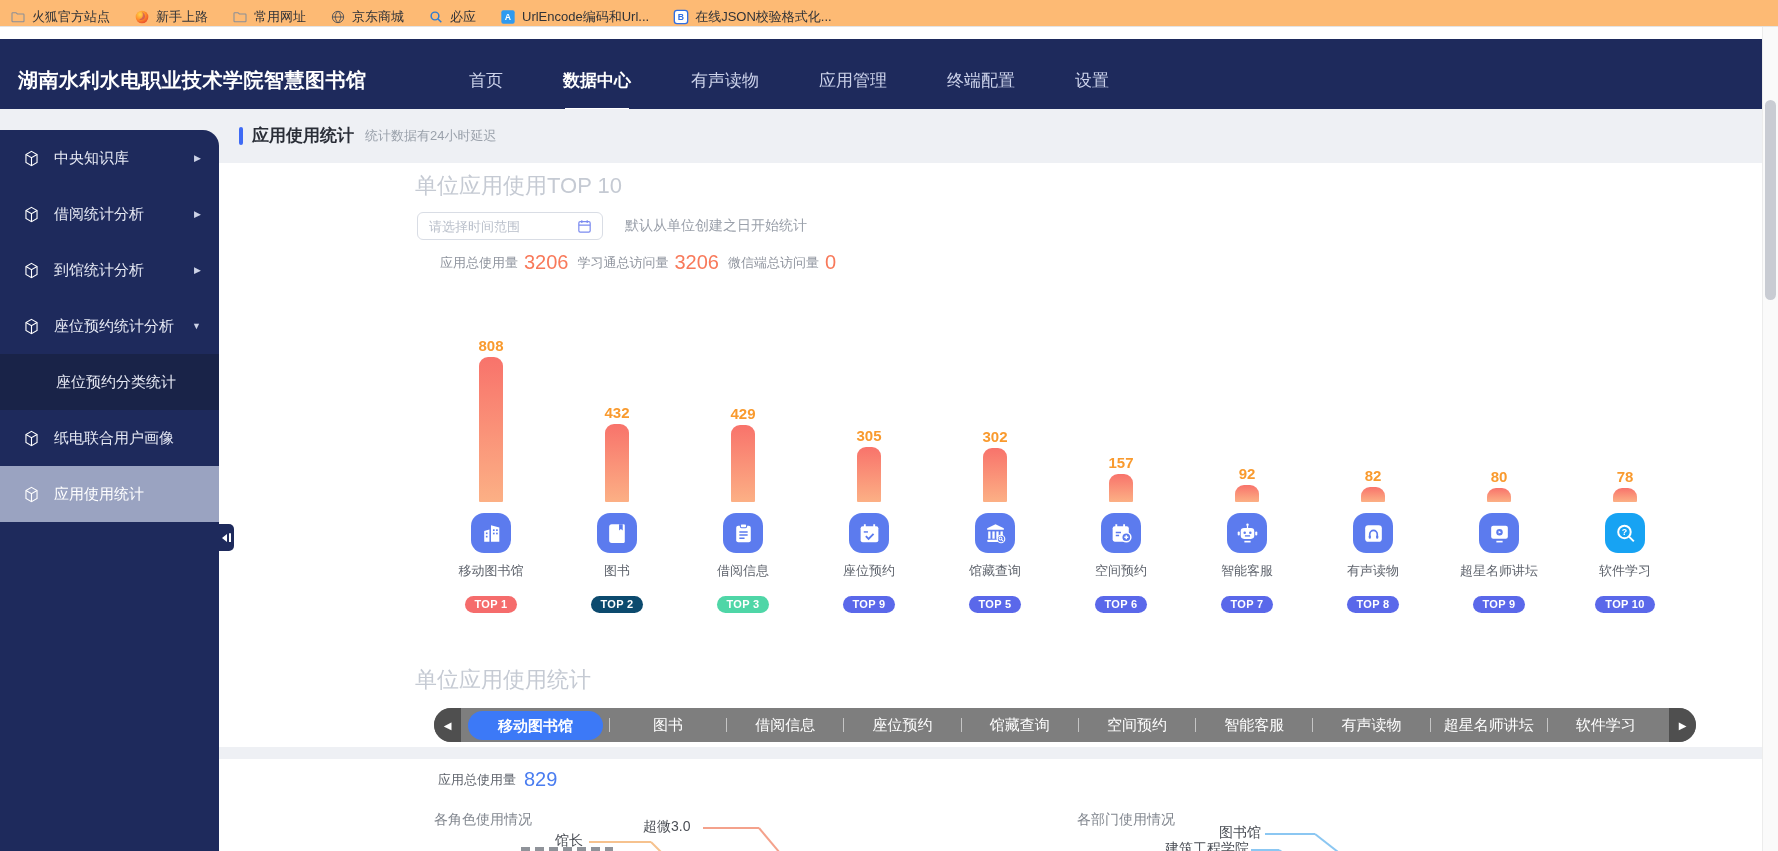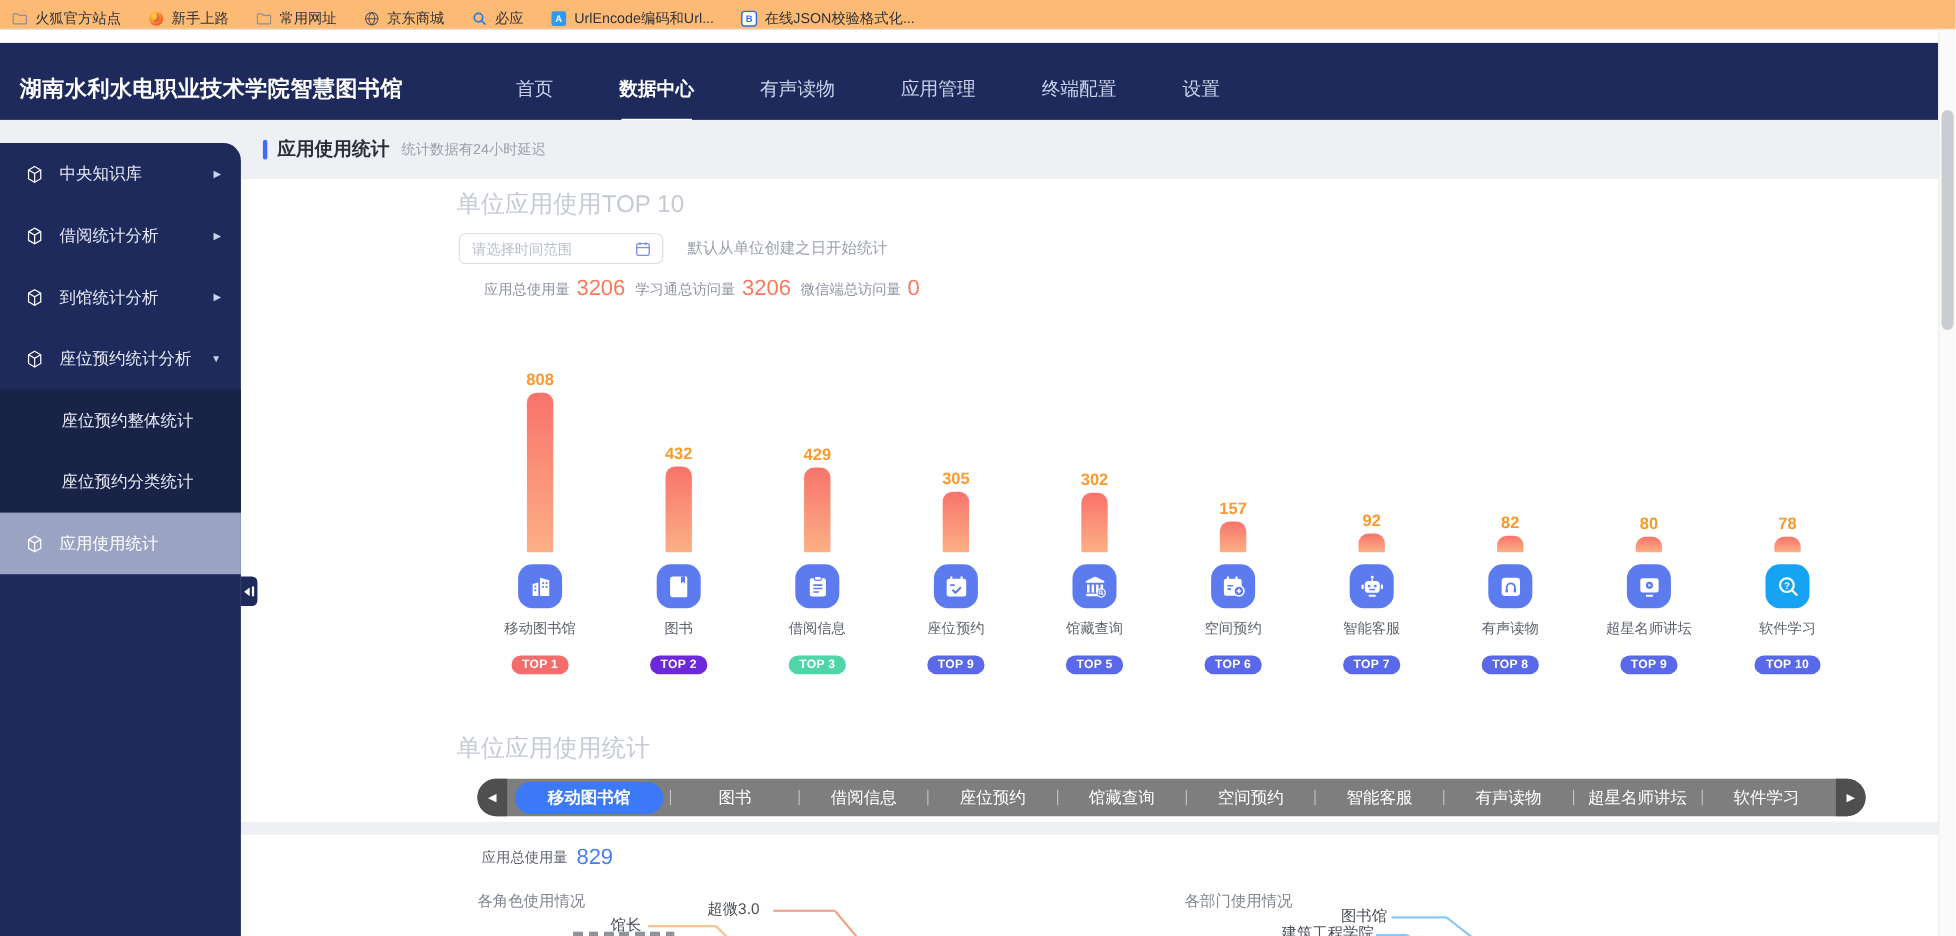--- a/index.html
+++ b/index.html
@@ -240,24 +240,30 @@
       <span class="cube">
         <svg viewBox="0 0 24 24" fill="none" stroke="#fff" stroke-width="1.4">
           <path d="M12 3l7 4v10l-7 4-7-4V7z"></path>
           <path d="M5 7l7 4 7-4M12 11v10"></path>
         </svg>
       </span>
       <span class="lbl">座位预约统计分析</span>
       <span class="arr">▼</span>
     </div>
     <div class="side-item sub">
-      <span class="lbl">座位预约整体统计</span>
-    </div>
-    <div class="side-item sub">
       <span class="lbl">座位预约分类统计</span>
+    </div>
+    <div class="side-item">
+      <span class="cube">
+        <svg viewBox="0 0 24 24" fill="none" stroke="#fff" stroke-width="1.4">
+          <path d="M12 3l7 4v10l-7 4-7-4V7z"></path>
+          <path d="M5 7l7 4 7-4M12 11v10"></path>
+        </svg>
+      </span>
+      <span class="lbl">纸电联合用户画像</span>
     </div>
     <div class="side-item active">
       <span class="cube">
         <svg viewBox="0 0 24 24" fill="none" stroke="#fff" stroke-width="1.4">
           <path d="M12 3l7 4v10l-7 4-7-4V7z"></path>
           <path d="M5 7l7 4 7-4M12 11v10"></path>
         </svg>
       </span>
       <span class="lbl">应用使用统计</span>
     </div>
@@ -318,21 +324,21 @@
           <div class="bar-val">432</div>
           <div class="bar" style="height: 78px;"></div>
         </div>
         <div class="app-ic" style="background: rgb(92, 123, 238);">
           <svg viewBox="0 0 24 24" fill="#fff">
             <path d="M6.5 3H18a1 1 0 011 1v16a1 1 0 01-1 1H6.5A2.5 2.5 0 014 18.5V5.5A2.5 2.5 0 016.5 3z"></path>
             <path d="M13.5 3h3.5v6l-1.75-1.4L13.5 9z" fill="#5c7bee"></path>
           </svg>
         </div>
         <div class="app-lbl">图书</div>
-        <div class="badge" style="background: #6d28d9;">TOP 2</div>
+        <div class="badge" style="background: #0c4a6e;">TOP 2</div>
       </div>
       <div class="col">
         <div class="bar-area">
           <div class="bar-val">429</div>
           <div class="bar" style="height: 77px;"></div>
         </div>
         <div class="app-ic" style="background: rgb(92, 123, 238);">
           <svg viewBox="0 0 24 24" fill="#fff">
             <rect x="5" y="4.5" width="14" height="16" rx="2"></rect>
             <rect x="9" y="2.8" width="6" height="3.6" rx="1.2" fill="#fff" stroke="#5c7bee"></rect>

